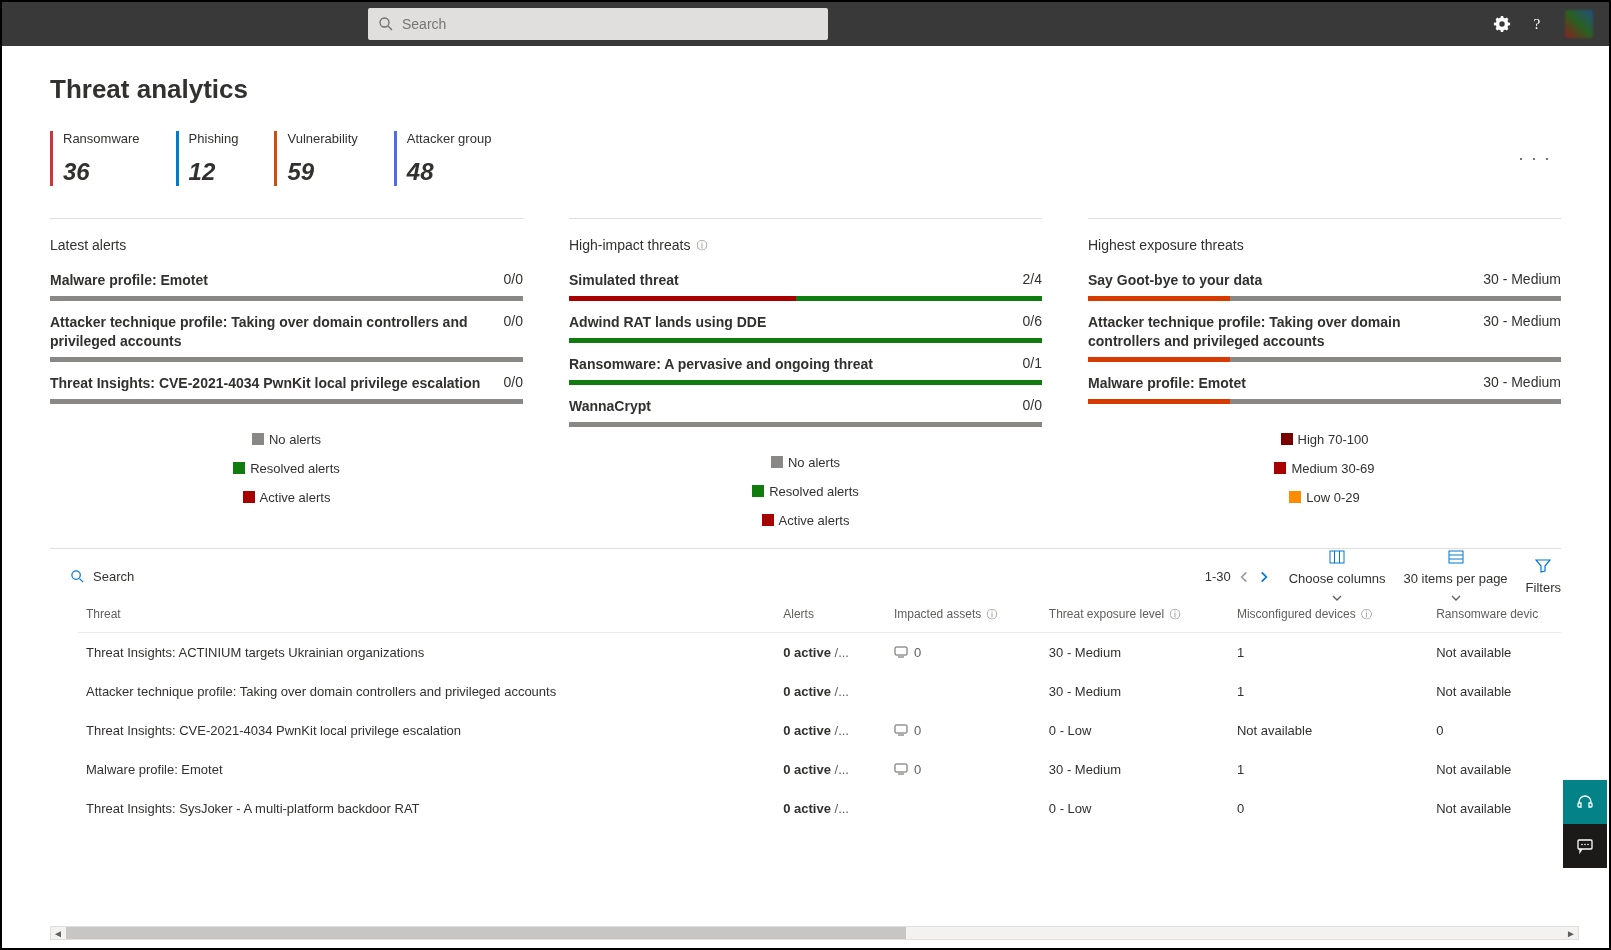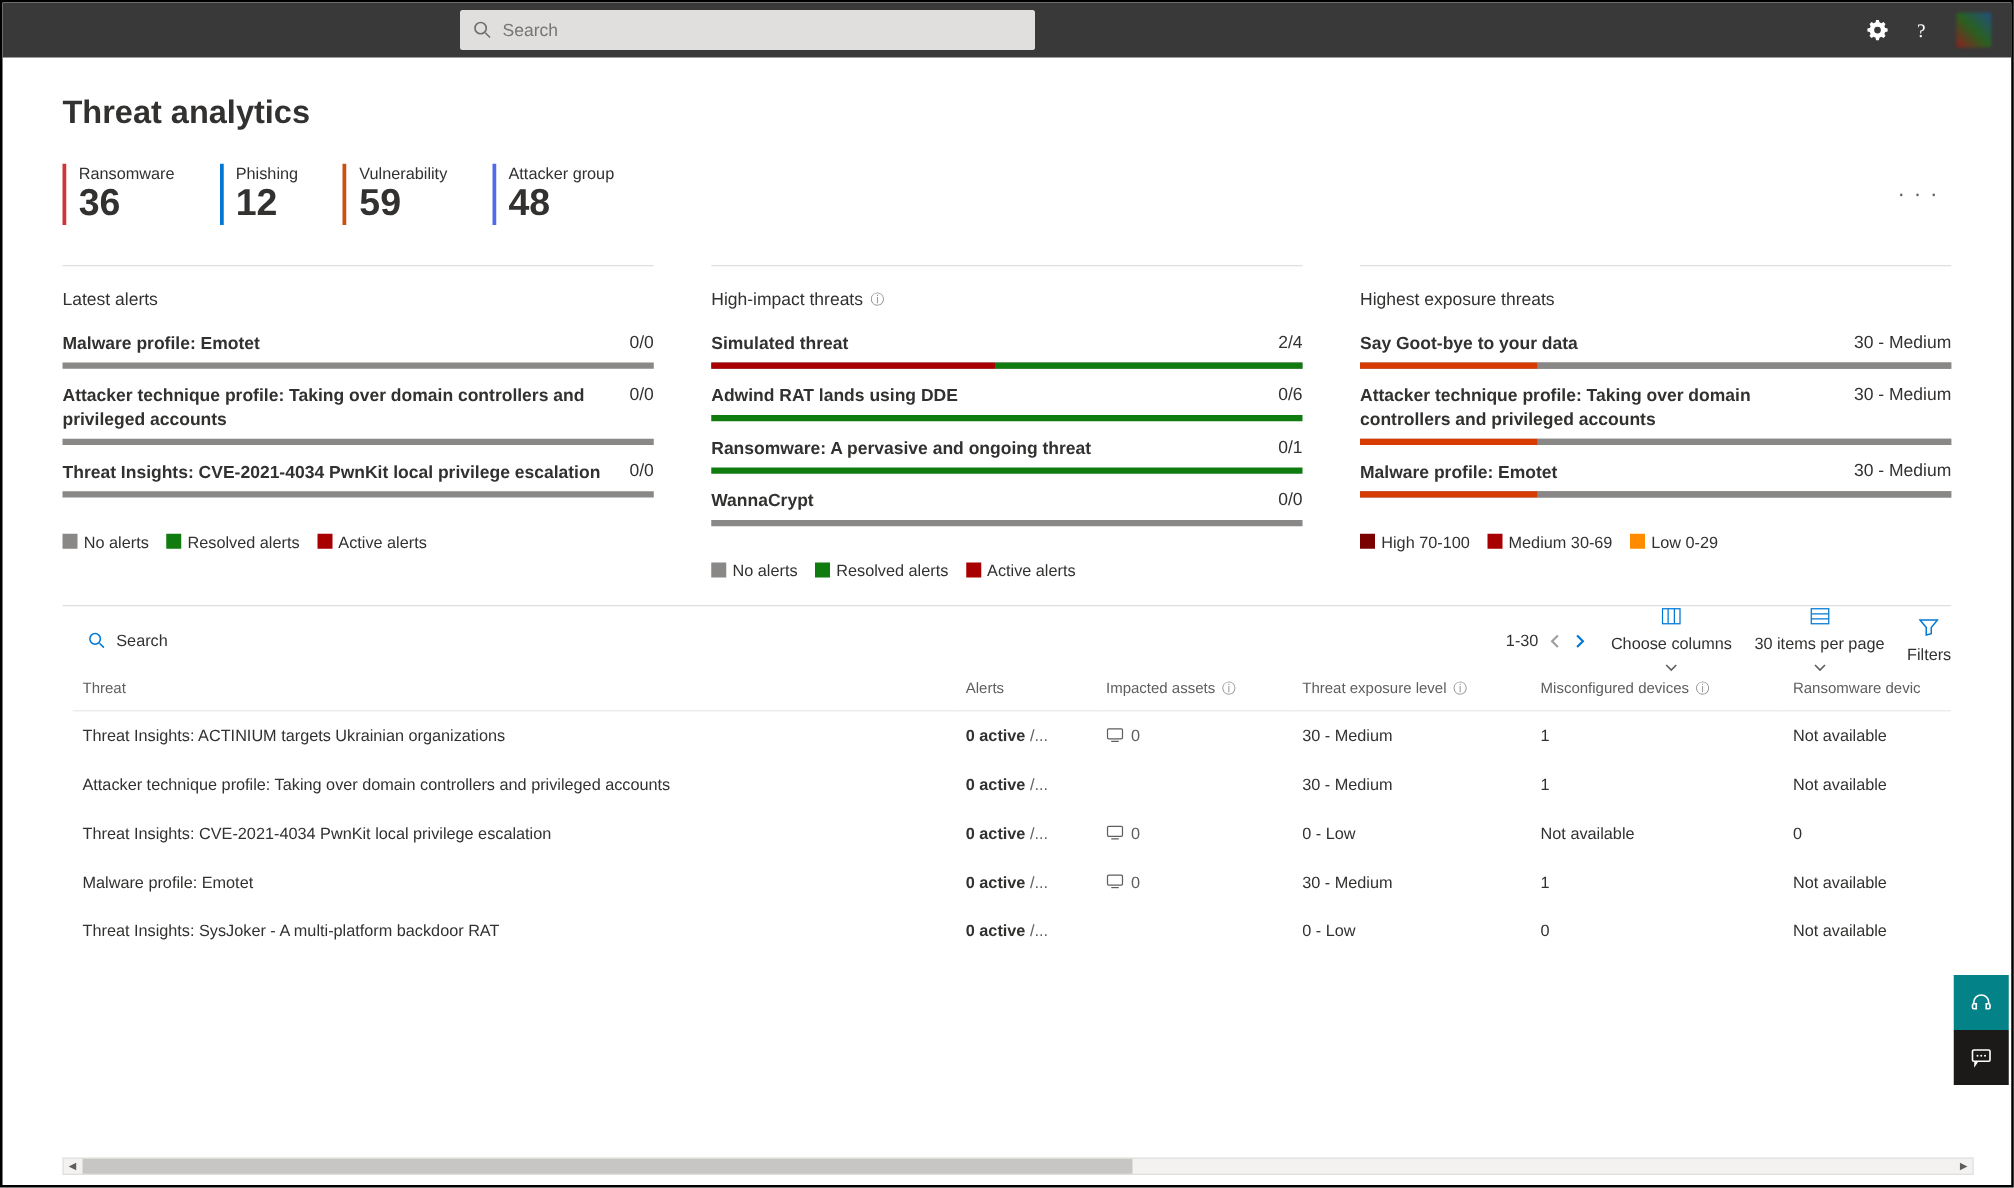--- a/index.html
+++ b/index.html
@@ -16,21 +16,21 @@
 .avatar { width: 28px; height: 28px; background: linear-gradient(45deg,#8a2020,#2a6020,#205080); border-radius: 2px; filter: blur(1.2px); }
 
 
 .main { padding: 28px 48px 0 48px; height: calc(100% - 44px); overflow: hidden; display: flex; flex-direction: column; }
 .page-title { font-size: 26px; font-weight: 600; margin-bottom: 26px; }
 
 
 .stats-row { display: flex; gap: 36px; align-items: flex-start; }
 .stat-card { border-left: 3px solid; padding-left: 10px; }
 .stat-label { font-size: 13px; color: #323130; }
-.stat-value { font-size: 30px; font-weight: 600; margin-top: 0; }
+.stat-value { font-size: 24px; font-weight: 600; margin-top: 12px; font-style: italic; }
 .stats-more { margin-left: auto; margin-right: 10px; align-self: center; color: #605e5c; font-size: 18px; letter-spacing: 1px; cursor: pointer; }
 
 
 .cards-row { display: flex; gap: 46px; margin-top: 32px; margin-bottom: 20px; }
 .card { flex: 1 1 0; }
 .card-hr { border: none; border-top: 1px solid #e1dfdd; margin-bottom: 18px; }
 .card-title-row { display: flex; align-items: center; gap: 6px; }
 .card-title { font-size: 14px; font-weight: 400; color: #323130; margin-bottom: 18px; }
 .info-icon-sm { color: #8a8886; font-size: 11px; }
 
@@ -38,42 +38,42 @@
 .threat-head { display: flex; align-items: flex-start; justify-content: space-between; gap: 12px; }
 .threat-name { font-size: 14px; font-weight: 600; line-height: 1.35; flex: 1; }
 .threat-count { font-size: 14px; white-space: nowrap; }
 .bar { height: 5px; background: #8a8886; margin-top: 6px; position: relative; display: flex; }
 .bar-seg { height: 100%; }
 .seg-red { background: #a80000; }
 .seg-green { background: #107c10; }
 .seg-grey { background: #8a8886; }
 .seg-med { background: #d73b02; }
 
-.legend { display: flex; gap: 14px; margin-top: 28px; font-size: 13px; align-items: center; flex-wrap: wrap; }
+.legend { display: flex; gap: 14px; margin-top: 28px; font-size: 13px; align-items: center; flex-wrap: wrap; flex-direction: column; }
 .legend-item { display: flex; align-items: center; gap: 5px; }
 .swatch { width: 12px; height: 12px; display: inline-block; }
 .sw-grey { background: #8a8886; }
 .sw-green { background: #107c10; }
 .sw-red { background: #a80000; }
 .sw-darkred { background: #7a0000; }
 .sw-orange { background: #ff8c00; }
 
 
 .table-section { border-top: 1px solid #e1dfdd; padding-top: 8px; flex: 1; display: flex; flex-direction: column; overflow: hidden; }
 .table-toolbar { height: 40px; display: flex; align-items: center; }
 .tbl-search { display: flex; align-items: center; gap: 8px; color: #605e5c; margin-left: 20px; cursor: pointer; }
 .tbl-search span { color: #323130; }
 .tbl-right { margin-left: auto; display: flex; align-items: center; gap: 18px; font-size: 13px; }
 .pager { display: flex; align-items: center; gap: 6px; }
 .pager svg { cursor: pointer; }
 .tool-btn { display: flex; align-items: center; gap: 6px; cursor: pointer; color: #323130; flex-direction: column; }
 .tool-btn .chev { color: #605e5c; }
 .tool-btn svg { color: #0078d4; }
 
-.table-wrap { flex: 1; overflow: auto; position: relative; margin-left: 8px; }
+.table-wrap { flex: 1; overflow: auto; position: relative; margin-left: 28px; }
 table { width: 100%; border-collapse: collapse; table-layout: fixed; }
 th { text-align: left; font-weight: 400; color: #605e5c; font-size: 12px; padding: 10px 8px; border-bottom: 1px solid #edebe9; white-space: nowrap; }
 th .info-icon-sm { margin-left: 2px; }
 td { padding: 12px 8px; font-size: 13px; color: #323130; white-space: nowrap; overflow: hidden; text-overflow: ellipsis; }
 tr.data-row { border-bottom: 0; }
 .alert-cell b { font-weight: 600; }
 .asset-cell { display: flex; align-items: center; gap: 6px; color: #605e5c; }
 
 
 .float-btns { position: absolute; right: 2px; bottom: 80px; display: flex; flex-direction: column; }

